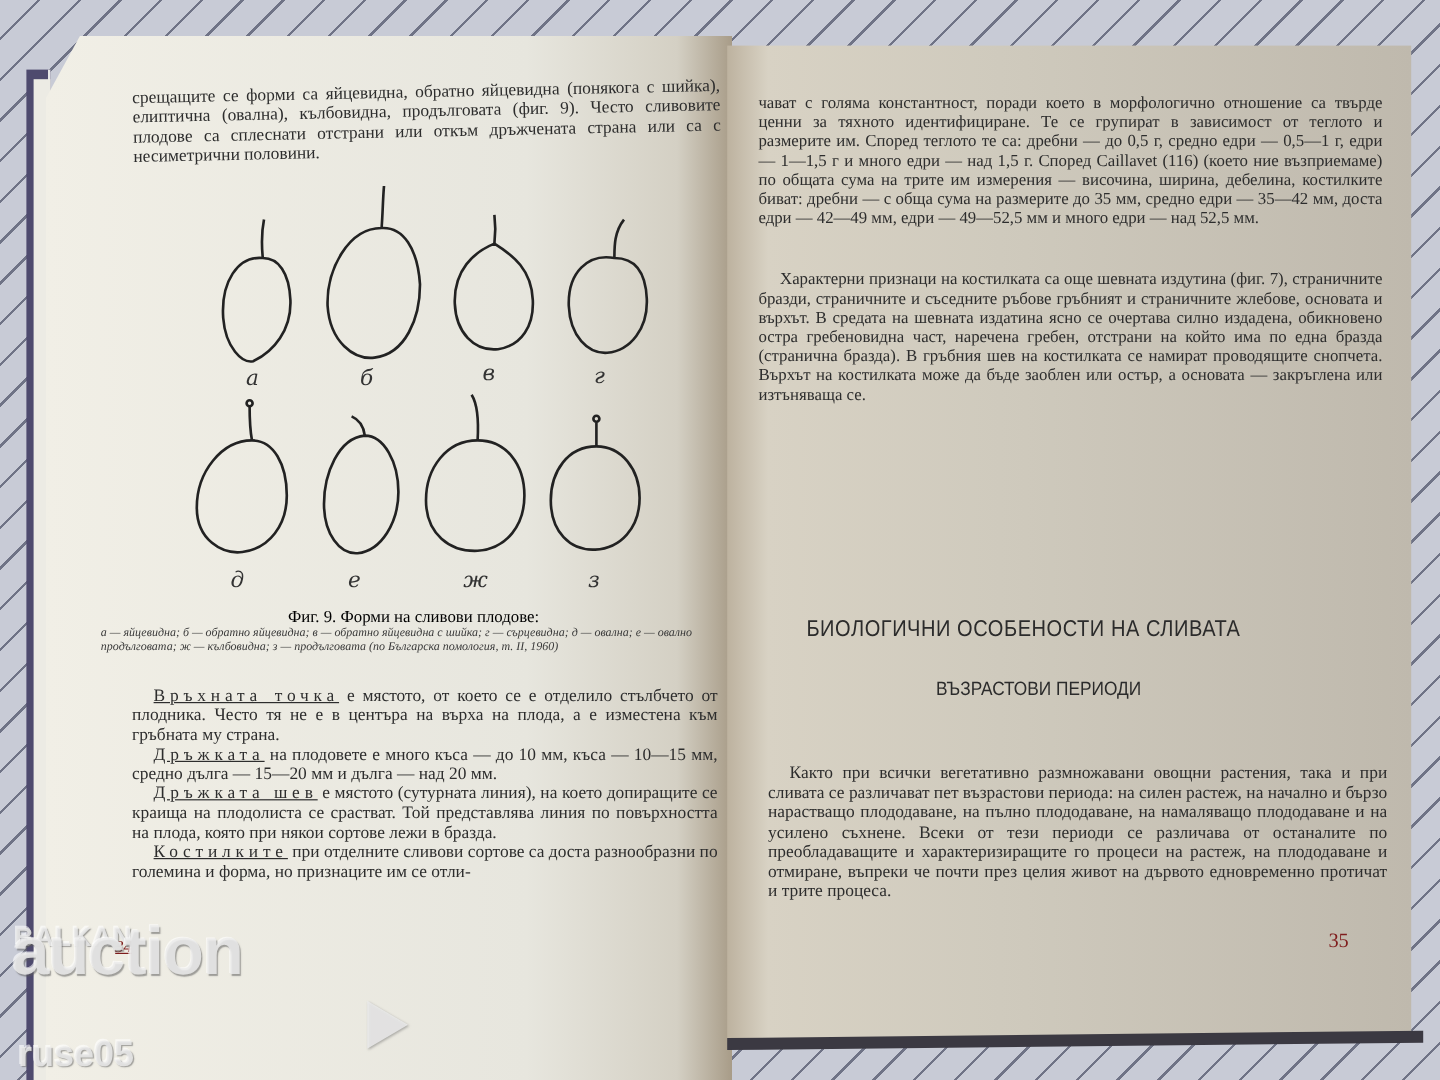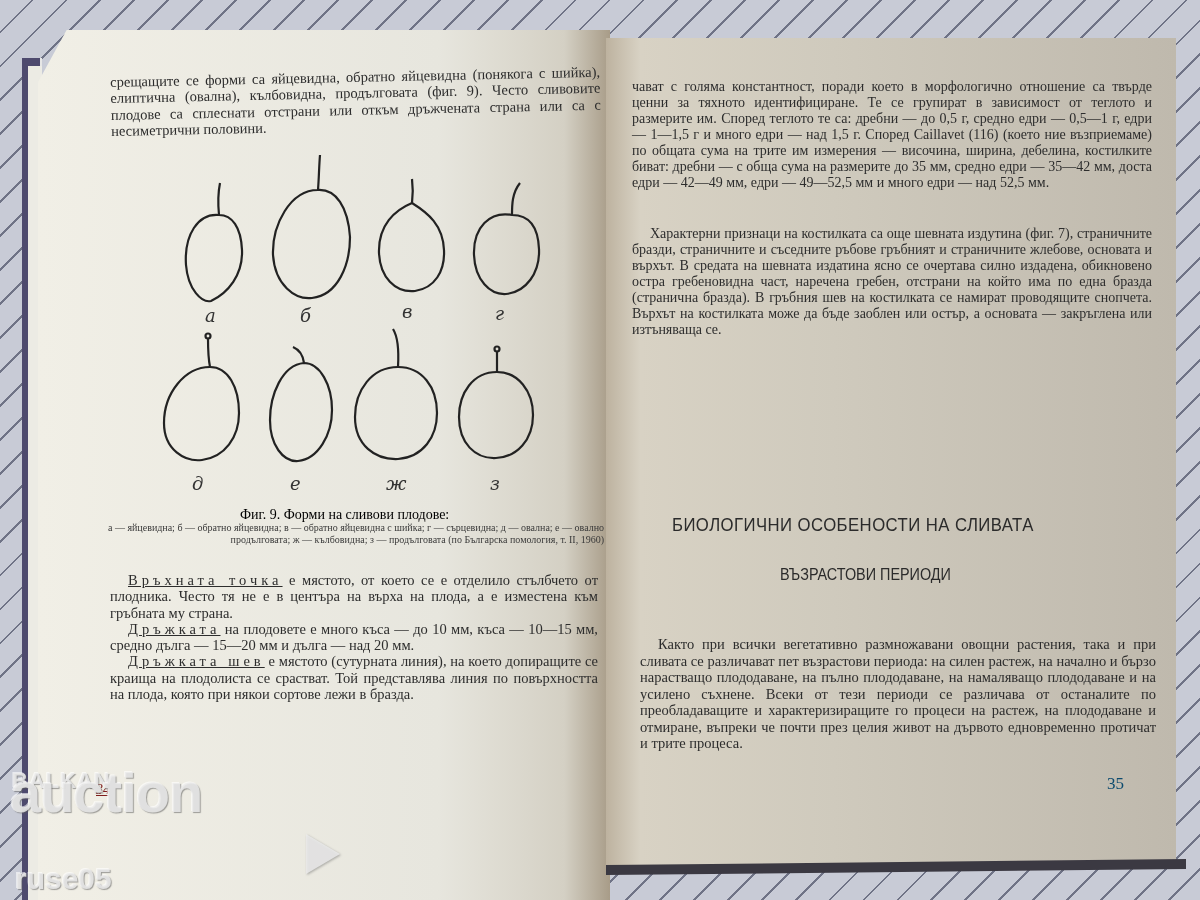--- a/index.html
+++ b/index.html
@@ -53,36 +53,36 @@
   }
   .fruit-label {
     position: absolute; font-style: italic; font-size: 18px; color: #333;
     font-family: "DejaVu Serif", serif;
   }
   .fig-caption {
     position: absolute; left: 240px; top: 507px; font-size: 14px; color: #000000;
   }
   .fig-legend {
     position: absolute; left: 84px; top: 522px; width: 520px;
-    font-size: 10px; line-height: 11.5px; color: #3a3a3a; text-align: right;
+    font-size: 10px; line-height: 11.5px; color: #3a3a3a; text-align: left; font-style: italic;
   }
   .left-bottom { left: 110px; top: 572px; width: 488px; }
   .page-num-left { position: absolute; left: 96px; top: 782px; font-size: 14px; font-style: italic; color: #7f1d1d; text-decoration: underline; }
   .right-top { left: 632px; top: 79px; width: 520px; font-size: 14px; line-height: 16px; }
   .right-mid { left: 632px; top: 226px; width: 520px; font-size: 14px; line-height: 16px; }
   .heading1 {
     position: absolute; left: 672px; top: 514px; font-size: 19px; letter-spacing: 0.5px; color: #2b2b2b;
     font-family: "Liberation Sans Narrow", "Liberation Sans", sans-serif; transform: scaleX(0.88); transform-origin: left;
   }
   .heading2 {
     position: absolute; left: 780px; top: 566px; font-size: 16px; color: #2b2b2b;
     font-family: "Liberation Sans", sans-serif; transform: scaleX(0.9); transform-origin: left;
   }
   .right-bottom { left: 640px; top: 636px; width: 516px; font-size: 14.5px; line-height: 16.5px; }
-  .page-num-right { position: absolute; left: 1107px; top: 774px; font-size: 17px; color: #0c4a6e; }
+  .page-num-right { position: absolute; left: 1107px; top: 774px; font-size: 17px; color: #7f1d1d; }
   .watermark {
     position: absolute; left: 10px; top: 752px; width: 340px; height: 148px;
     pointer-events: none; font-family: "Liberation Sans", sans-serif; font-weight: bold;
     color: rgba(235,235,235,0.85);
     text-shadow: 1px 1px 1px rgba(90,90,90,0.55), -1px -1px 0 rgba(255,255,255,0.6);
   }
   .wm-small { position: absolute; left: 2px; top: 16px; font-size: 22px; letter-spacing: 1px; }
   .wm-big { position: absolute; left: 0; top: 8px; font-size: 56px; letter-spacing: -1px; }
   .wm-user { position: absolute; left: 5px; top: 110px; font-size: 30px; }
   .wm-arrow {
@@ -139,20 +139,21 @@
   <span class="fruit-label" style="left:340px;top:318px;">з</span>
 </div>
 
 <div class="fig-caption">Фиг. 9. Форми на сливови плодове:</div>
 <div class="fig-legend">а — яйцевидна; б — обратно яйцевидна; в — обратно яйцевидна с шийка; г — сърцевидна; д — овална; е — овално продълговата; ж — кълбовидна; з — продълговата (по Българска помология, т. II, 1960)</div>
 
 <div class="text left-bottom">
   <p><span class="spaced">Връхната точка</span><span> е мястото, от което се е отделило стълбчето от плодника. Често тя не е в центъра на върха на плода, а е изместена към гръбната му страна.</span></p>
   <p><span class="spaced">Дръжката</span><span> на плодовете е много къса — до 10 мм, къса — 10—15 мм, средно дълга — 15—20 мм и дълга — над 20 мм.</span></p>
   <p><span class="spaced">Дръжката шев</span><span> е мястото (сутурната линия), на което допиращите се краища на плодолиста се срастват. Той представлява линия по повърхността на плода, която при някои сортове лежи в бразда.</span></p>
+  <p><span class="spaced">Костилките</span><span> при отделните сливови сортове са доста разнообразни по големина и форма, но признаците им се отли-</span></p>
 </div>
 
 <div class="page-num-left">34</div>
 
 <div class="page page-right"></div>
 <div class="page-right-shadow"></div>
 
 <div class="text right-top">
   <p class="noindent">чават с голяма константност, поради което в морфологично отношение са твърде ценни за тяхното идентифициране. Те се групират в зависимост от теглото и размерите им. Според теглото те са: дребни — до 0,5 г, средно едри — 0,5—1 г, едри — 1—1,5 г и много едри — над 1,5 г. Според Caillavet (116) (което ние възприемаме) по общата сума на трите им измерения — височина, ширина, дебелина, костилките биват: дребни — с обща сума на размерите до 35 мм, средно едри — 35—42 мм, доста едри — 42—49 мм, едри — 49—52,5 мм и много едри — над 52,5 мм.</p>
 </div>

